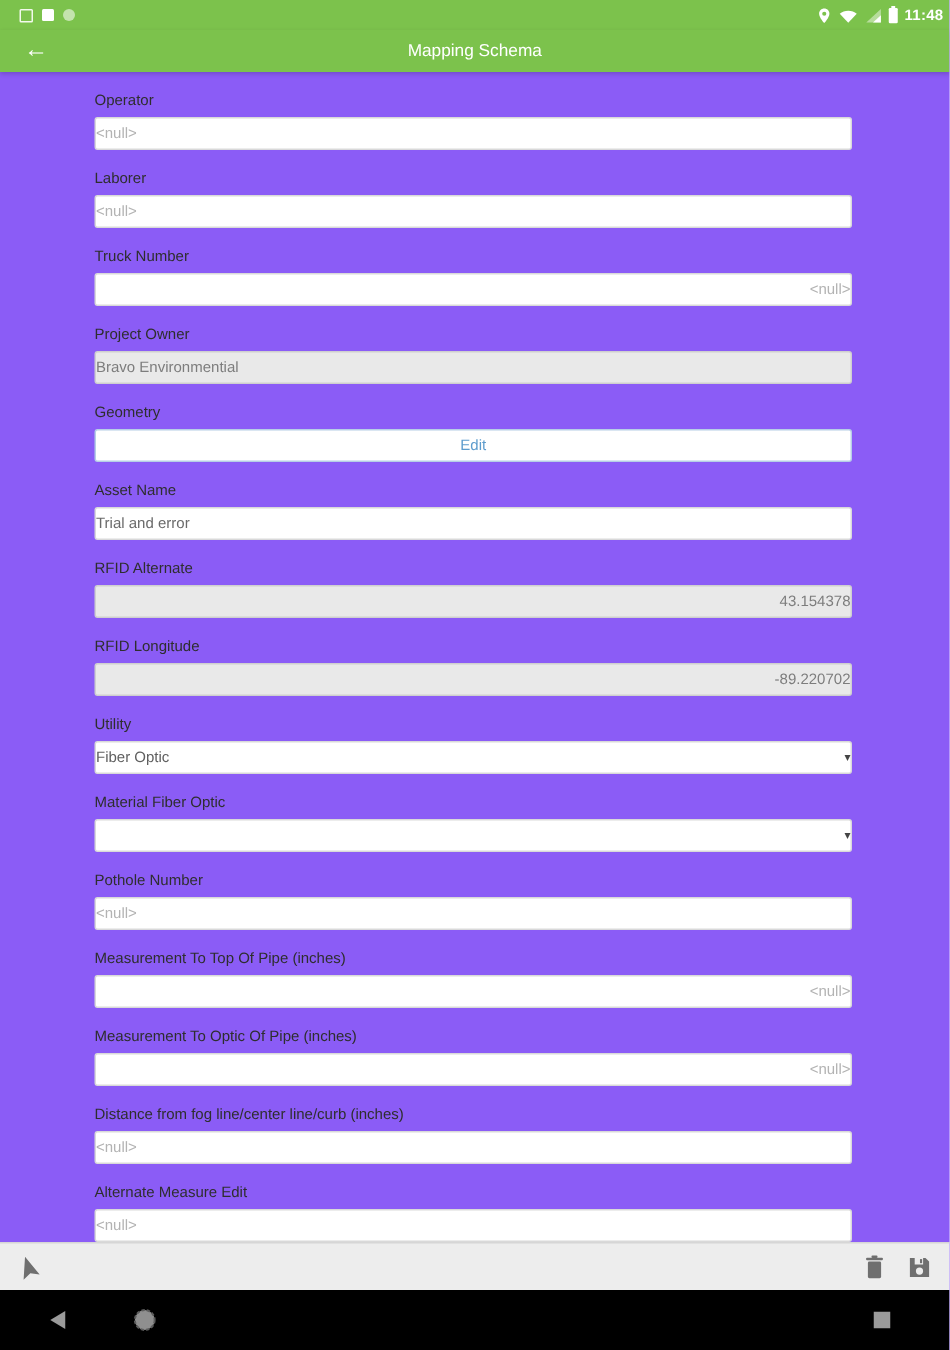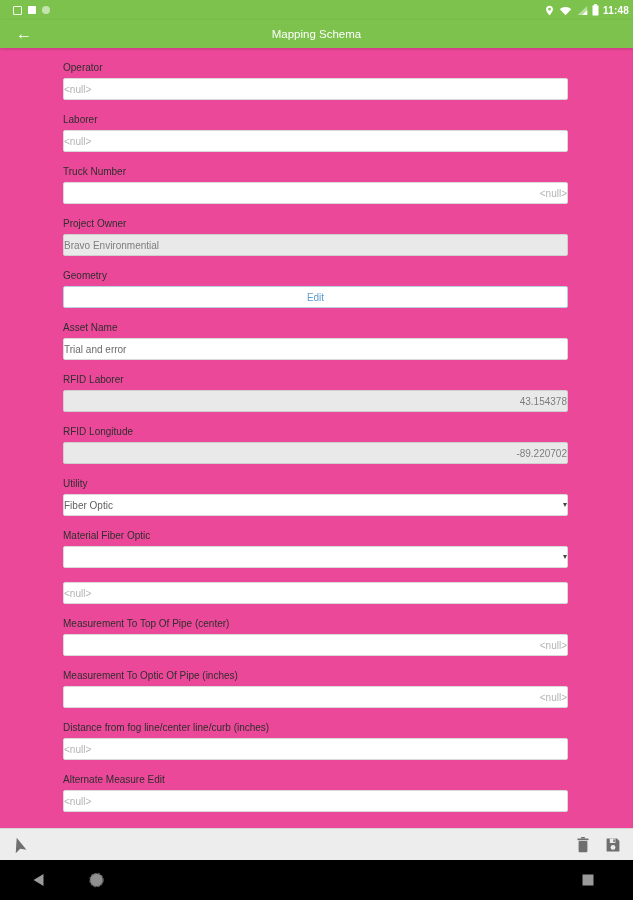--- a/index.html
+++ b/index.html
@@ -31,21 +31,21 @@
   .back-arrow{
     position:absolute;left:16px;top:0;height:28px;display:flex;align-items:center;
     color:#ffffff;font-size:16px;font-weight:bold;cursor:pointer;
   }
   .app-title{
     width:100%;text-align:center;color:#ffffff;font-size:11.5px;font-weight:500;
   }
   
   .content{
     position:absolute;top:48px;left:0;right:0;bottom:72px;
-    overflow:hidden;background:#ec4899;
+    overflow:hidden;background:#8b5cf6;
   }
   .field{margin:0 65px 0 63px;padding-top:14px;}
   .field .label{
     font-size:10px;line-height:12px;color:#2e2e2e;font-weight:500;
     margin-bottom:4px;
   }
   .input{
     height:20px;border:1px solid #d9d9d9;border-radius:2px;background:#fff;
     display:flex;align-items:center;padding:0 0;font-size:10px;
   }
@@ -156,21 +156,21 @@
   </div>
 
   <div class="field">
     <div class="label">Asset Name</div>
     <div class="input">
       <span class="val">Trial and error</span>
     </div>
   </div>
 
   <div class="field">
-    <div class="label">RFID Laborer</div>
+    <div class="label">RFID Alternate</div>
     <div class="input disabled right">
       <span class="val">43.154378</span>
     </div>
   </div>
 
   <div class="field">
     <div class="label">RFID Longitude</div>
     <div class="input disabled right">
       <span class="val">-89.220702</span>
     </div>
@@ -186,27 +186,28 @@
 
   <div class="field">
     <div class="label">Material Fiber Optic</div>
     <div class="input select">
       <span class="val"></span>
       <span class="caret">▾</span>
     </div>
   </div>
 
   <div class="field">
-    <div class="input">
-      <span class="ph">&lt;null&gt;</span>
-    </div>
-  </div>
-
-  <div class="field">
-    <div class="label">Measurement To Top Of Pipe (center)</div>
+    <div class="label">Pothole Number</div>
+    <div class="input">
+      <span class="ph">&lt;null&gt;</span>
+    </div>
+  </div>
+
+  <div class="field">
+    <div class="label">Measurement To Top Of Pipe (inches)</div>
     <div class="input right">
       <span class="ph">&lt;null&gt;</span>
     </div>
   </div>
 
   <div class="field">
     <div class="label">Measurement To Optic Of Pipe (inches)</div>
     <div class="input right">
       <span class="ph">&lt;null&gt;</span>
     </div>

